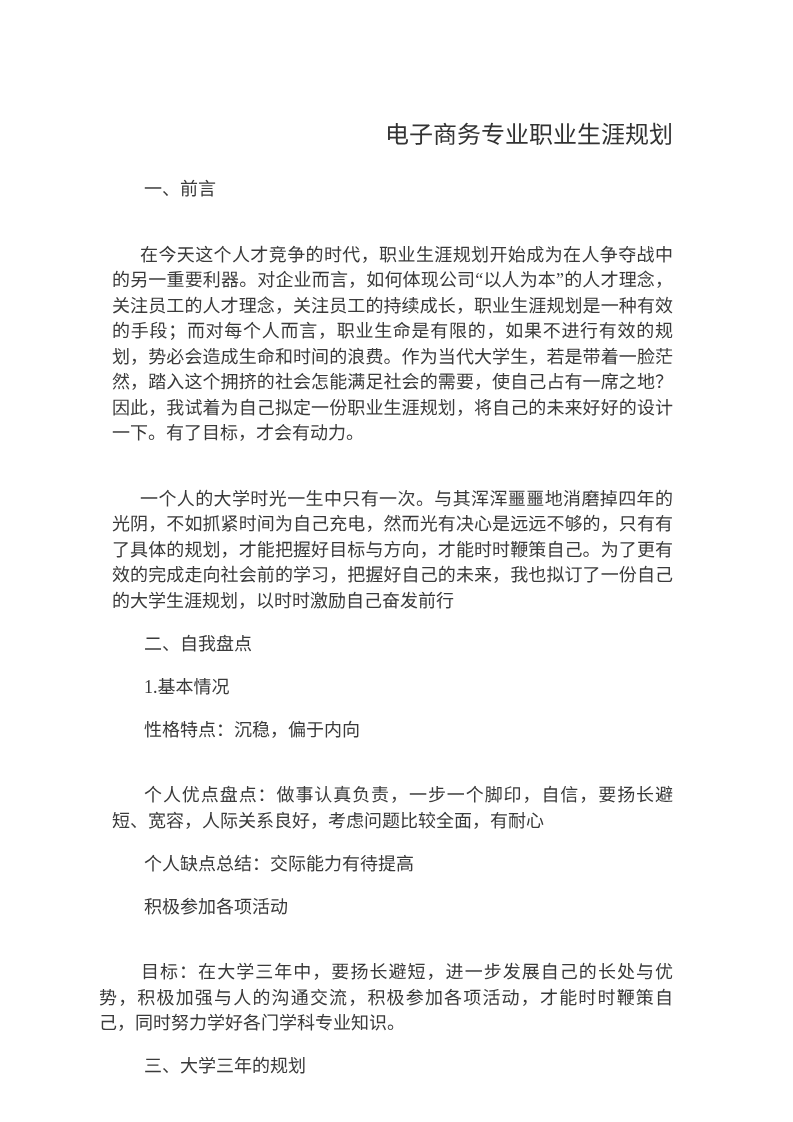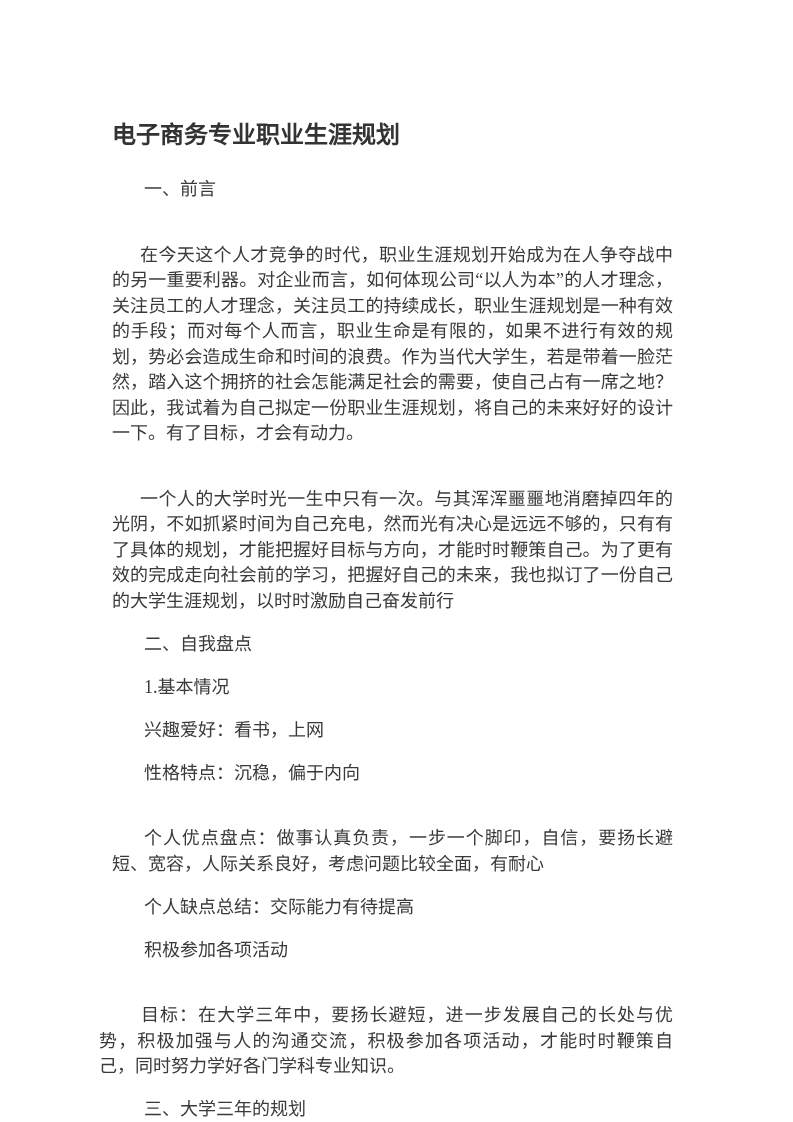--- a/index.html
+++ b/index.html
@@ -18,22 +18,22 @@
     width: 793px;
     height: 1122px;
     background: #ffffff;
     padding: 119px 120px 40px 112px;
     font-family: "Liberation Serif", "DejaVu Serif", serif;
     color: #3a3a3a;
   }
   .doc-title {
     font-size: 24px;
     line-height: 32px;
-    font-weight: bold;
-    text-align: left;
+    font-weight: normal;
+    text-align: right;
     margin: 0 0 26px 0;
     color: #333333;
   }
   .para {
     font-size: 18px;
     line-height: 25.5px;
     margin: 0 0 17.5px 0;
     color: #3a3a3a;
   }
   .ind2 { text-indent: 28px; }          
@@ -53,21 +53,20 @@
 
   <p class="para ind2 just">在今天这个人才竞争的时代，职业生涯规划开始成为在人争夺战中的另一重要利器。对企业而言，如何体现公司“以人为本”的人才理念，关注员工的人才理念，关注员工的持续成长，职业生涯规划是一种有效的手段；而对每个人而言，职业生命是有限的，如果不进行有效的规划，势必会造成生命和时间的浪费。作为当代大学生，若是带着一脸茫然，踏入这个拥挤的社会怎能满足社会的需要，使自己占有一席之地？因此，我试着为自己拟定一份职业生涯规划，将自己的未来好好的设计一下。有了目标，才会有动力。</p>
 
   <p class="para ind2 just">一个人的大学时光一生中只有一次。与其浑浑噩噩地消磨掉四年的光阴，不如抓紧时间为自己充电，然而光有决心是远远不够的，只有有了具体的规划，才能把握好目标与方向，才能时时鞭策自己。为了更有效的完成走向社会前的学习，把握好自己的未来，我也拟订了一份自己的大学生涯规划，以时时激励自己奋发前行</p>
 
   <p class="para ind-item">二、自我盘点</p>
 
   <p class="para ind-item">1.基本情况</p>
 
 
-  <p class="para ind-item">兴趣爱好：看书，上网</p>
 
   <p class="para ind-item">性格特点：沉稳，偏于内向</p>
 
   <p class="para ind-item just">个人优点盘点：做事认真负责，一步一个脚印，自信，要扬长避短、宽容，人际关系良好，考虑问题比较全面，有耐心</p>
 
   <p class="para ind-item">个人缺点总结：交际能力有待提高</p>
 
   <p class="para ind-item">积极参加各项活动</p>
 
   <p class="para goal just">目标：在大学三年中，要扬长避短，进一步发展自己的长处与优势，积极加强与人的沟通交流，积极参加各项活动，才能时时鞭策自己，同时努力学好各门学科专业知识。</p>

